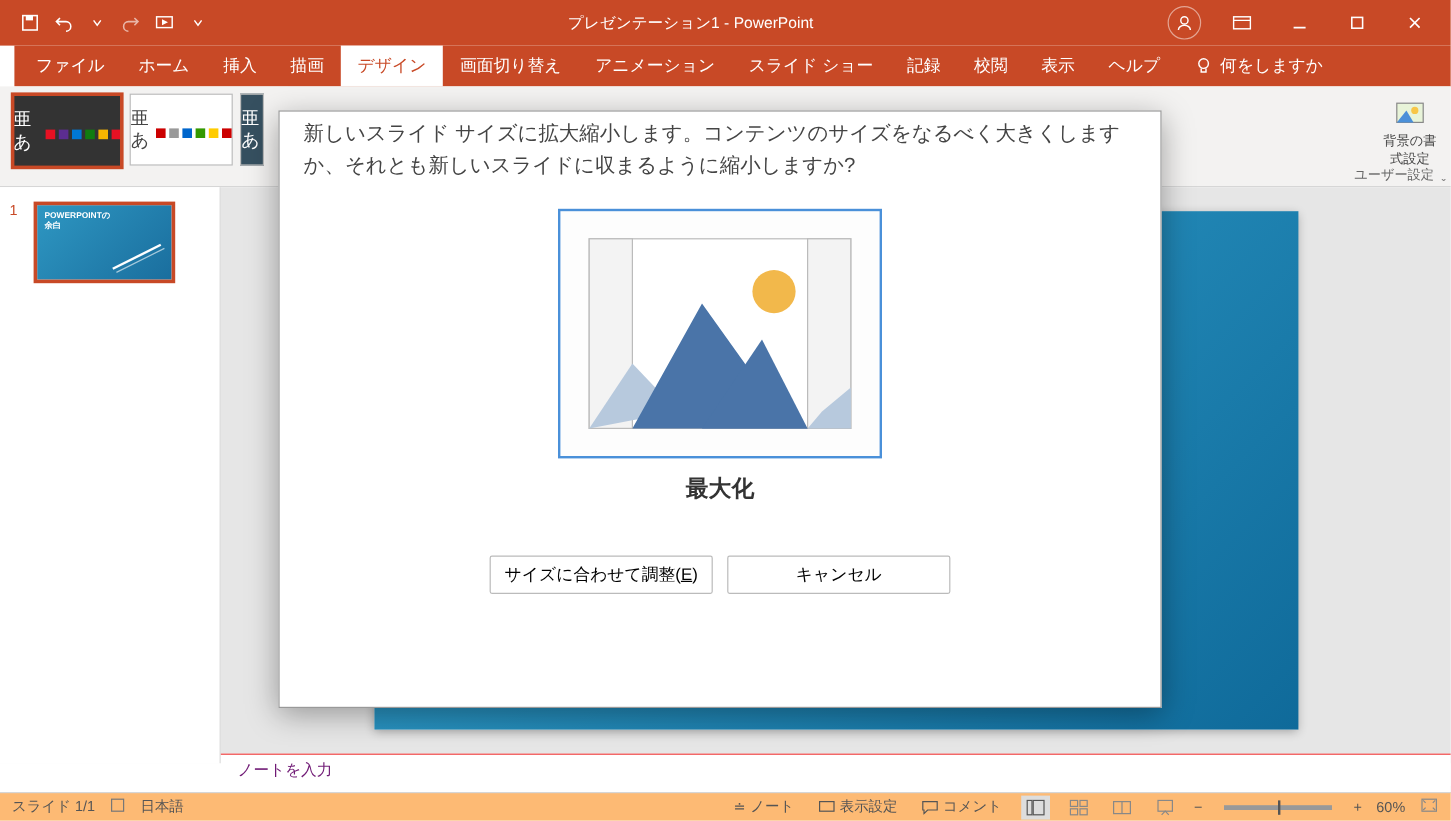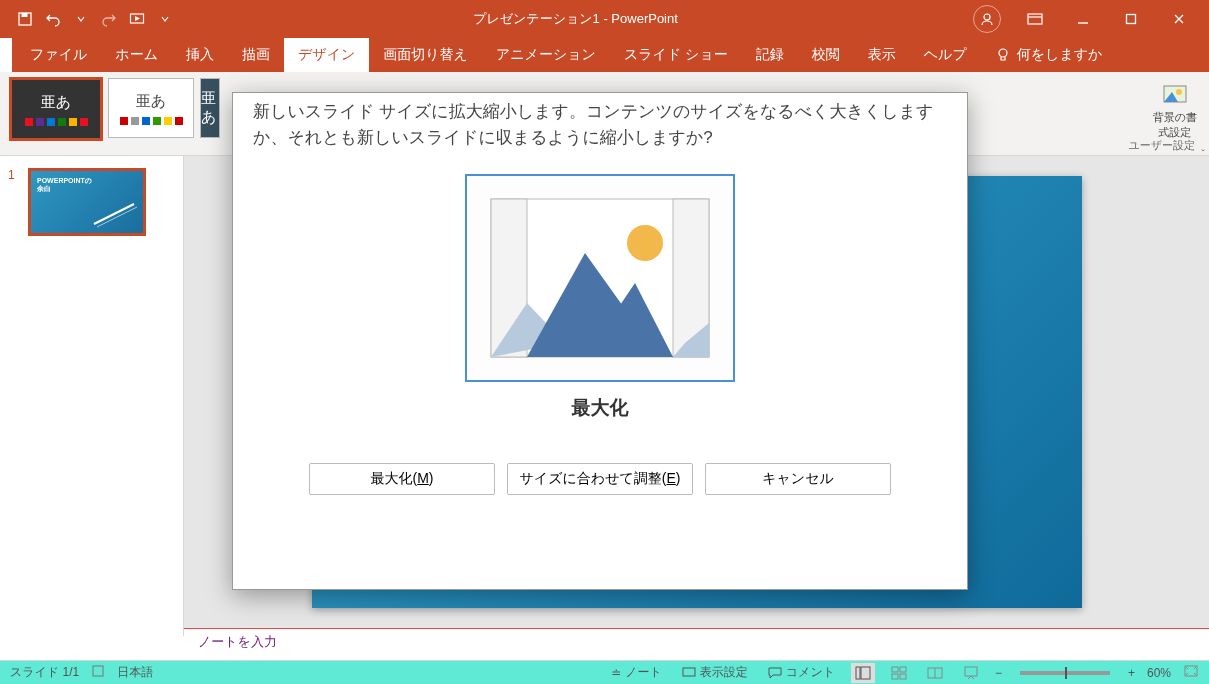--- a/index.html
+++ b/index.html
@@ -16,21 +16,21 @@
 
 
 .ribbon-tabs { height: 34px; background: #c84926; display: flex; padding-left: 4px; color:#fff; font-size:14px;margin-left:12px; }
 .tab { padding: 0 14px; display: flex; align-items: center; cursor: pointer; }
 .tab.active { background: #fff; color: #c84926; }
 .tell-me { display:flex; align-items:center; gap:6px; padding: 0 14px; color:#fff; }
 
 
 .ribbon { height: 84px; background: #f3f2f1; border-bottom: 1px solid #d6d6d6; display: flex; position: relative; }
 .theme-gallery { display:flex; padding: 6px 10px; gap:6px; }
-.theme-thumb { width: 86px; height: 60px; border:1px solid #bbb; display:flex; flex-direction:column; align-items:center; justify-content:center; font-size:15px; background:#fff; cursor:pointer;}
+.theme-thumb { width: 86px; height: 60px; border:1px solid #bbb; display:flex; flex-direction:row; align-items:center; justify-content:center; font-size:15px; background:#fff; cursor:pointer;}
 .theme-thumb.big { width:92px; height:62px;}
 .theme-thumb.sel { outline:3px solid #c84926; outline-offset:-2px; }
 .theme-thumb .dots { display:flex; gap:3px; margin-top:6px;}
 .theme-thumb .dot{width:8px;height:8px;}
 .ribbon-right { margin-left:auto; display:flex; align-items:flex-start; padding:4px 10px; gap:14px;}
 .ribbon-btn { display:flex; flex-direction:column; align-items:center; font-size:11px; color:#444; gap:2px; cursor:pointer; padding:4px 2px;}
 .ribbon-btn svg{width:28px;height:28px;}
 .group-label{position:absolute; right:14px; bottom:2px; font-size:11px; color:#666;}
 .collapse{position:absolute; right:4px; bottom:4px; font-size:11px; color:#666; cursor:pointer;}
 
@@ -40,21 +40,21 @@
 .slide-thumb-wrap{display:flex; gap:6px;}
 .slide-num{font-size:12px; color:#c84926; width:14px;}
 .slide-thumb{width:118px;height:68px; background:linear-gradient(135deg,#2e97c2,#1a6e9e); border:3px solid #c84926; position:relative; padding:6px;}
 .slide-thumb .t{font-size:7px; color:#fff; font-weight:bold; line-height:1.1;}
 .editor{flex:1; background:#e6e6e6; position:relative; display:flex; flex-direction:column;}
 .canvas-area{flex:1; display:flex; align-items:flex-start; justify-content:center; padding:20px;}
 .slide-canvas{width:770px; height:432px; background:linear-gradient(135deg,#36a7d3,#0f6a9a); box-shadow:0 2px 8px rgba(0,0,0,0.3);}
 
 
 .notes{height:28px; background:#fff; border-top:1px solid #ef4444; padding:4px 14px; font-size:13px; color:#701a75;}
-.statusbar{position:absolute; bottom:0; left:0; right:0; height:24px; background:#5eead4; border-top:1px solid #d6d6d6; display:flex; align-items:center; font-size:12px; color:#555; padding:0 10px; gap:12px;}
+.statusbar{position:absolute; bottom:0; left:0; right:0; height:24px; background:#fdba74; border-top:1px solid #d6d6d6; display:flex; align-items:center; font-size:12px; color:#555; padding:0 10px; gap:12px;}
 .statusbar .sp{flex:1;}
 .status-btn{display:flex; align-items:center; gap:4px; cursor:pointer; padding:0 4px;}
 .view-btn{width:24px; height:20px; display:flex;align-items:center;justify-content:center;cursor:pointer;}
 .view-btn.active{background:#ddd;}
 .zoom-slider{width:90px; height:4px; background:#999; position:relative; margin:0 6px;}
 .zoom-slider::before{content:''; position:absolute; left:50%; top:-4px; width:2px; height:12px; background:#555;}
 .dialog{position:absolute; left:232px; top:92px; width:736px; height:498px; background:#fff; border:1px solid #999; box-shadow:0 6px 24px rgba(0,0,0,0.35); z-index:100;}
 .dialog-titlebar{height:40px; display:flex; align-items:center; padding:0 14px; font-size:15px; color:#444;}
 .dialog-titlebar .sp{flex:1;}
 .dlg-btn{width:40px;height:36px;display:flex;align-items:center;justify-content:center;cursor:pointer;font-size:17px;}
@@ -303,18 +303,17 @@
             <path d="M42 164 L100 60 L150 130 L188 164 Z" fill="#4a74a8"></path>
             <path d="M100 164 L150 90 L188 164 Z" fill="#4a74a8"></path>
           </svg>
         </div>
         <div class="opt-label">最大化</div>
       </div>
 
 
     </div>
     <div class="dlg-buttons">
-      <button><span>最大化(</span><span class="u">M</span><span>)</span></button>
       <button><span>サイズに合わせて調整(</span><span class="u">E</span><span>)</span></button>
       <button>キャンセル</button>
     </div>
   </div>
 </div>
 
 </body></html>

